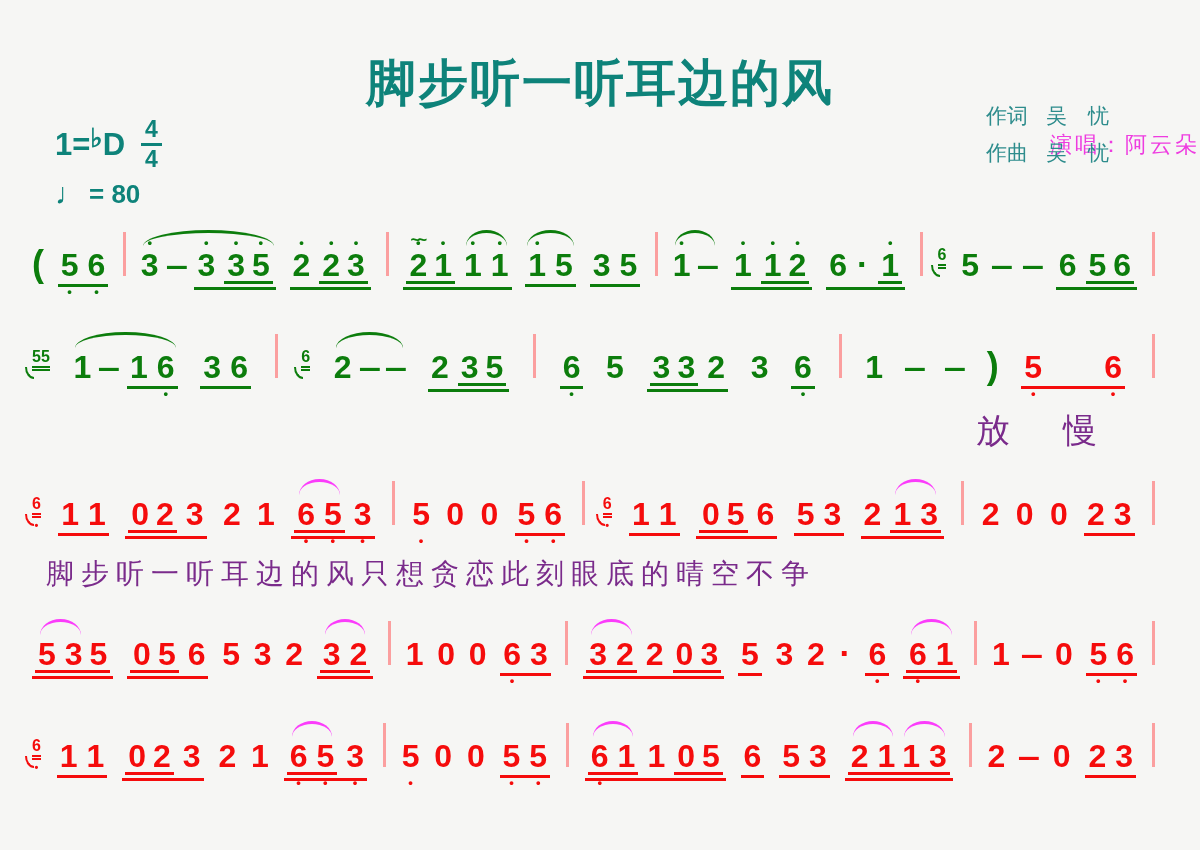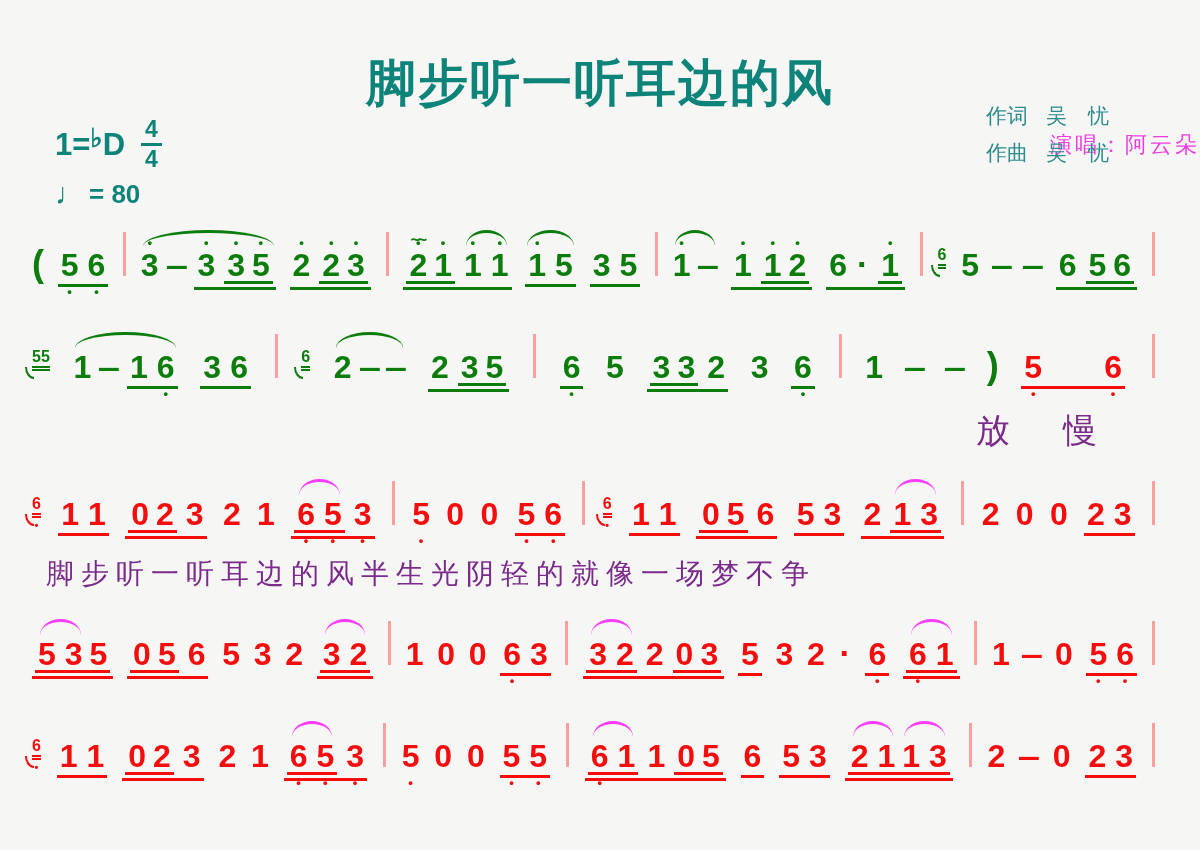--- a/index.html
+++ b/index.html
@@ -324,21 +324,21 @@
       <span class="note"><span class="dg">0</span></span>
       <span class="note"><span class="dg">0</span></span>
       <span class="run">
         <span class="note"><span class="dg">2</span></span>
         <span class="note"><span class="dg">3</span></span>
       </span>
       <span class="bar"></span>
     </div>
     <div class="lyr">
       <span class="seg">脚步听一听耳边的风</span>
-      <span class="seg">半生光阴轻的就像一场梦</span>
+      <span class="seg">只想贪恋此刻眼底的晴空</span>
       <span class="seg">不争</span>
     </div>
     <div class="mrow red">
       <span class="run">
         <span class="run">
           <span class="slur" style="--slur: #fb3cfb;">
             <span class="note"><span class="dg">5</span></span>
             <span class="note"><span class="dg">3</span></span>
           </span>
           <span class="note"><span class="dg">5</span></span>

